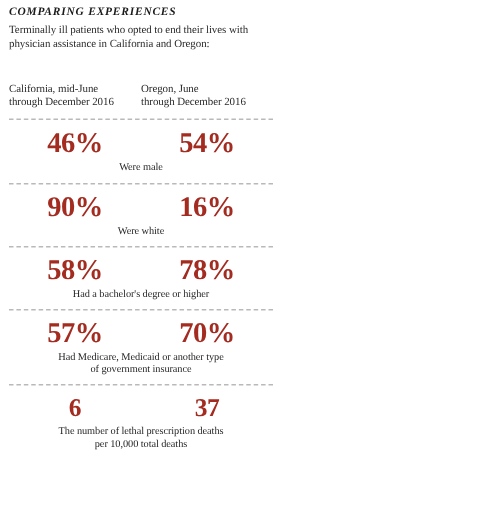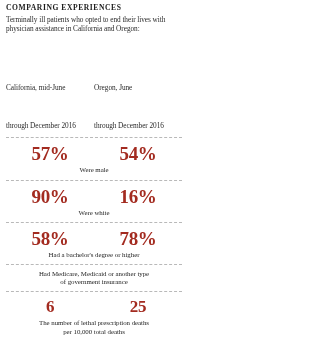--- a/index.html
+++ b/index.html
@@ -26,20 +26,21 @@
   
   .kicker {
     font-family: "Liberation Serif", "DejaVu Serif", serif;
     font-weight: bold;
     font-size: 7.6px;
     letter-spacing: 0.55px;
     color: #1b1b1b;
     line-height: 10px;
     margin: 0 0 3px 0;
     white-space: nowrap;
+    font-style: italic;
   }
   .standfirst {
     font-size: 7.3px;
     line-height: 8.6px;
     color: #2a2a2a;
     margin: 0 0 22px 0;
     letter-spacing: -0.05px;
   }
 
   
@@ -48,21 +49,21 @@
     margin: 0 0 7px 0;
   }
   .col-head {
     font-size: 7.3px;
     line-height: 8.6px;
     color: #2a2a2a;
     letter-spacing: -0.05px;
   }
   .col-head.left  { width: 50%; padding-right: 4px; box-sizing: border-box; }
   .col-head.right { width: 50%; }
-  .col-head span { display: block; white-space: nowrap; margin-top: 29px; }
+  .col-head span { display: block; white-space: nowrap; }
 
   
   .rows { margin-top: 1px; }
 
   .stat-row {
     padding: 0;
     margin: 0;
   }
   .stat-values {
     display: flex;
@@ -119,21 +120,21 @@
       <span>through December 2016</span>
     </div>
   </div>
 
   <div class="rows">
 
     <div class="divider"></div>
 
     <div class="stat-row">
       <div class="stat-values">
-        <div class="stat-value">57%</div>
+        <div class="stat-value">46%</div>
         <div class="stat-value">54%</div>
       </div>
       <div class="stat-label">
         <div>Were male</div>
       </div>
     </div>
     <div class="divider"></div>
 
     <div class="stat-row">
       <div class="stat-values">
@@ -151,31 +152,35 @@
         <div class="stat-value">58%</div>
         <div class="stat-value">78%</div>
       </div>
       <div class="stat-label">
         <div>Had a bachelor's degree or higher</div>
       </div>
     </div>
     <div class="divider"></div>
 
     <div class="stat-row">
+      <div class="stat-values">
+        <div class="stat-value">57%</div>
+        <div class="stat-value">70%</div>
+      </div>
       <div class="stat-label">
         <div>Had Medicare, Medicaid or another type</div>
         <div>of government insurance</div>
       </div>
     </div>
     <div class="divider solid-ish"></div>
 
     <div class="stat-row">
       <div class="stat-values">
         <div class="stat-value big-num">6</div>
-        <div class="stat-value big-num">25</div>
+        <div class="stat-value big-num">37</div>
       </div>
       <div class="stat-label">
         <div>The number of lethal prescription deaths</div>
         <div>per 10,000 total deaths</div>
       </div>
     </div>
 
   </div>
 </div>
 

